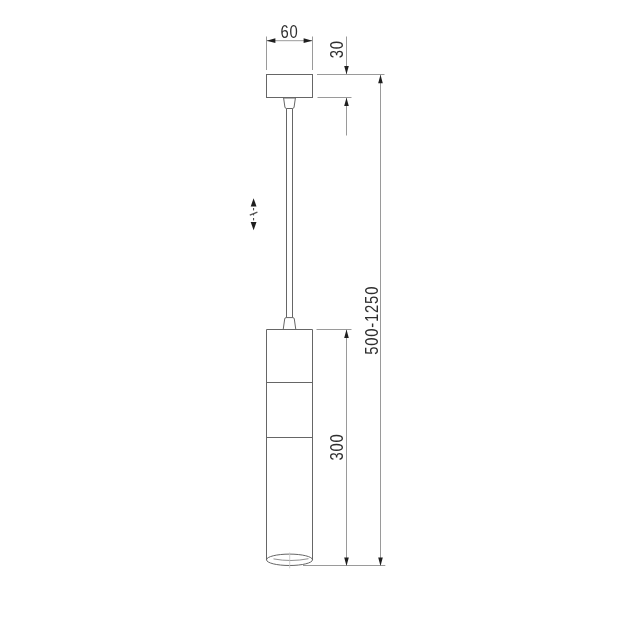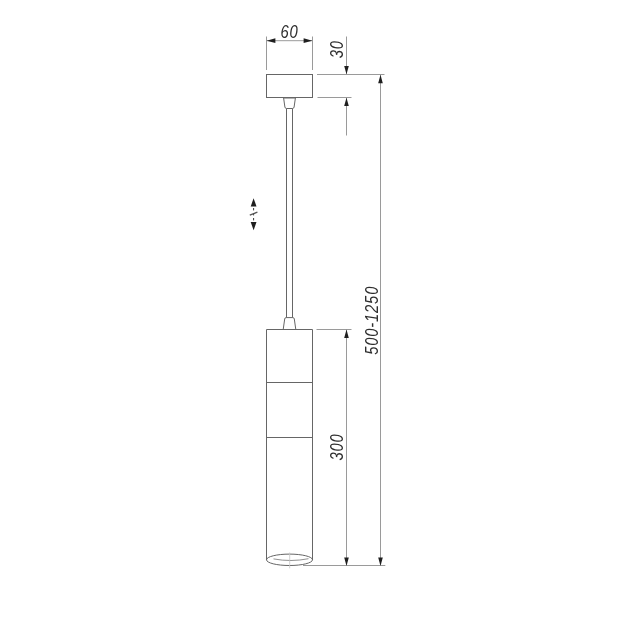--- a/index.html
+++ b/index.html
@@ -1,16 +1,16 @@
 <!DOCTYPE html>
 <html><head>
 <meta charset="utf-8">
 <style>
   html,body{margin:0;padding:0;background:#ffffff;}
-  .wrap{position:relative;width:528px;height:630px;background:#fff;overflow:hidden;font-style:italic;}
+  .wrap{position:relative;width:528px;height:630px;background:#fff;overflow:hidden;}
   svg{position:absolute;top:0;left:0;}
   text{font-family:"Liberation Sans",sans-serif;fill:#2e2e2e;}
 </style>
 </head>
 <body>
 <div class="wrap">
 <svg width="630" height="630" viewBox="0 0 630 630">
 
   <g stroke="#666666" stroke-width="1" fill="none">
     <rect x="266.5" y="74.5" width="46" height="23"></rect>

